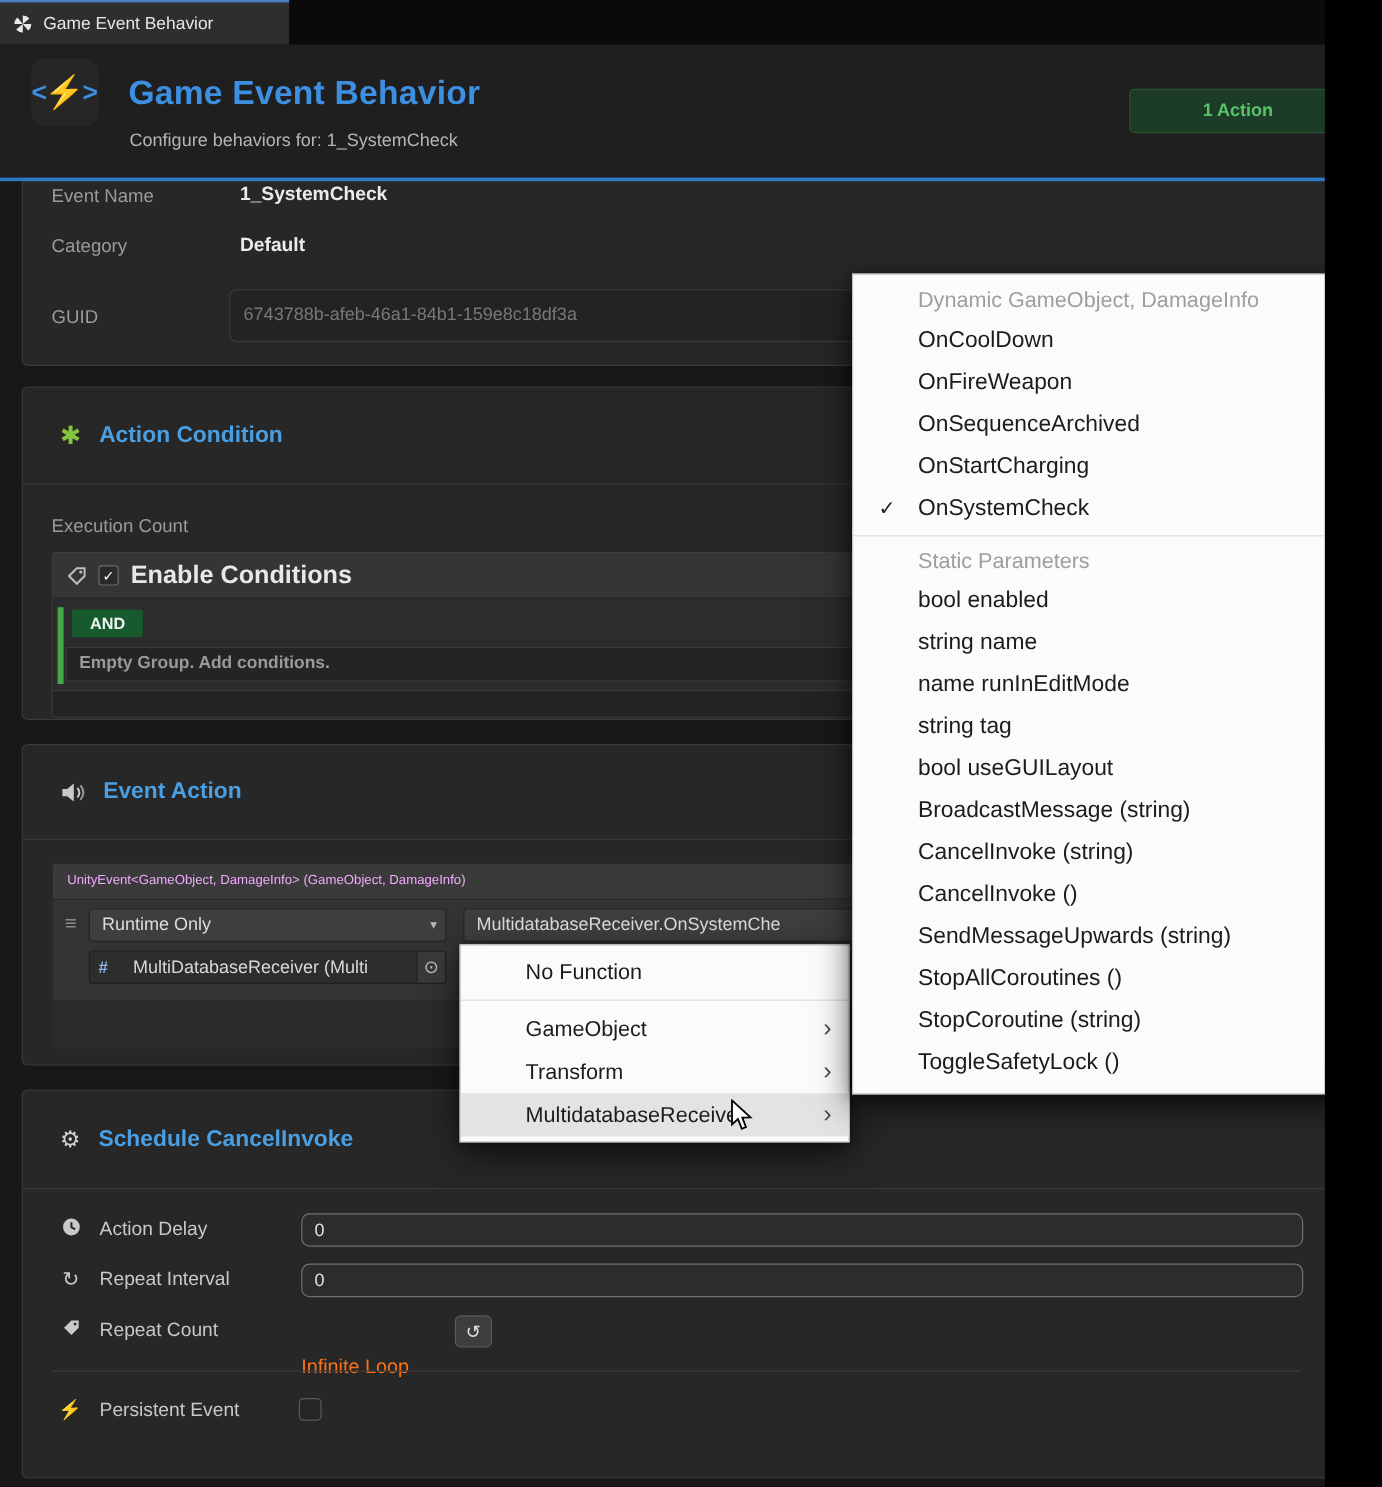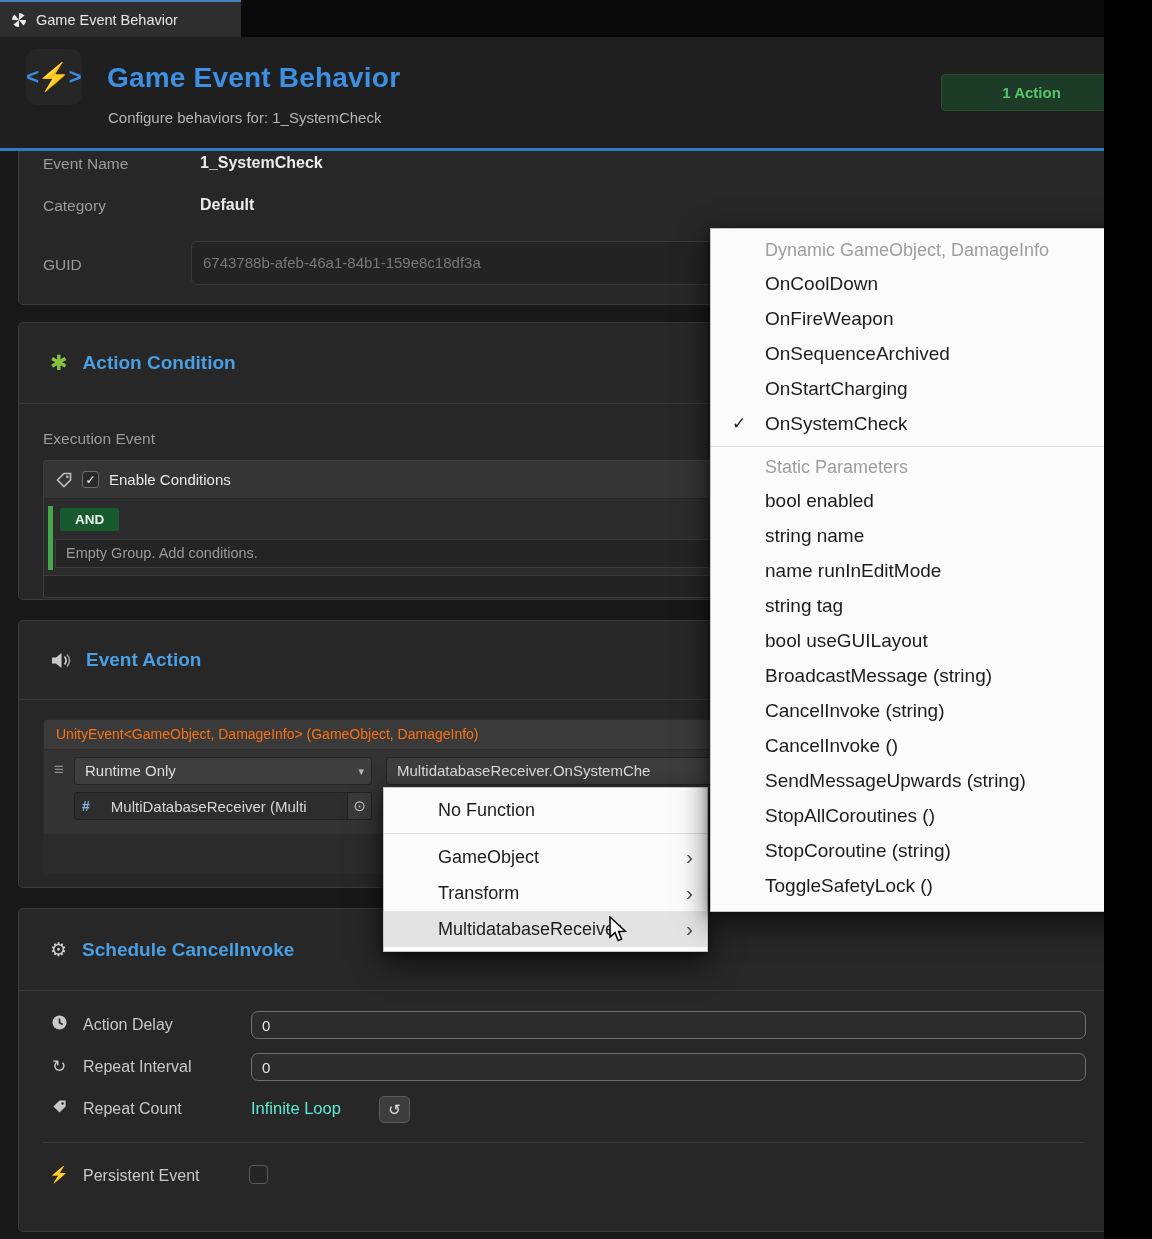--- a/index.html
+++ b/index.html
@@ -64,40 +64,40 @@
     border:1px solid #3c3c3c; border-radius:3px; background:#2c2c2c;
   }
   .cond-head {
     height:38px; background:#353535; display:flex; align-items:center; gap:10px;
     padding-left:12px; border-bottom:1px solid #252525;
   }
   .chk {
     width:17px; height:17px; background:#2a2a2a; border:1px solid #6b6b6b; border-radius:3px;
     display:flex; align-items:center; justify-content:center; color:#fff; font-size:12px;
   }
-  .cond-head-label { color:#e8e8e8; font-size:15px; font-weight:normal; }
+  .cond-head-label { color:#e8e8e8; font-size:21px; font-weight:bold; }
   .cond-body { position:relative; height:76px; background:#2c2c2c; }
   .green-bar { position:absolute; left:4px; top:7px; width:5px; height:64px; background:#46a84b; }
   .and-badge {
     position:absolute; left:16px; top:9px; height:23px; padding:0 15px;
     background:#175a2e; border-radius:2px; color:#eef7ef; font-size:13.5px; font-weight:bold;
     display:flex; align-items:center;
   }
   .empty-box {
     position:absolute; left:11px; top:40px; width:1024px; height:29px;
     background:#242424; border:1px solid #3b3b3b;
-    color:#9a9a9a; font-size:14.5px; line-height:27px; padding-left:10px;
+    color:#9a9a9a; font-size:14.5px; line-height:27px; padding-left:10px;font-weight:bold;
   }
   .cond-foot { height:22px; background:#232323; border-top:1px solid #3a3a3a; border-radius:0 0 3px 3px; }
 
   
   .ulist { position:absolute; left:24px; top:98px; width:1041px; }
   .ulist-head {
     height:31px; background:#3a3a3a; border:1px solid #2a2a2a; border-radius:3px 3px 0 0;
-    color:#f97316; font-size:14px; line-height:29px; padding-left:12px;
+    color:#f0abfc; font-size:11px; line-height:29px; padding-left:12px;
     white-space:nowrap; overflow:hidden;
   }
   .ulist-body { position:relative; height:84px; background:#333333; border-left:1px solid #2a2a2a; border-right:1px solid #2a2a2a; }
   .drag { position:absolute; left:10px; top:10px; color:#8a8a8a; font-size:17px; }
   .dd {
     position:absolute; height:28px; background:#3e3e3e; border:1px solid #242424; border-radius:3px;
     color:#dcdcdc; font-size:15px; line-height:26px; padding:0 22px 0 10px;
     white-space:nowrap; overflow:hidden;
   }
   .dd .caret { position:absolute; right:7px; top:0; color:#b9b9b9; font-size:11px; line-height:26px; }
@@ -115,21 +115,21 @@
 
   
   .srow-icon { position:absolute; left:30px; width:20px; text-align:center; color:#c9c9c9; }
   .srow-label { position:absolute; left:64px; font-size:16px; color:#c8c8c8; }
   .num-input {
     position:absolute; left:232px; width:835px; height:28px;
     background:#2c2c2c; border:1px solid #707070; border-radius:7px;
     color:#e2e2e2; font-size:15px; padding:0 10px; font-family:"Liberation Sans", sans-serif;
     outline:none;
   }
-  .inf-loop { position:absolute; left:232px; color:#5eead4; font-size:16.5px; }
+  .inf-loop { position:absolute; left:232px; color:#f97316; font-size:16.5px;margin-top:31px; }
   .loop-btn {
     position:absolute; left:360px; width:31px; height:27px;
     background:#3d3d3d; border:1px solid #5a5a5a; border-radius:5px;
     color:#e0e0e0; font-size:15px; display:flex; align-items:center; justify-content:center;
   }
   .chk-empty {
     position:absolute; left:230px; width:19px; height:19px;
     background:#252525; border:1px solid #5a5a5a; border-radius:4px;
   }
   .hdiv { position:absolute; left:24px; width:1041px; height:1px; background:#3a3a3a; }
@@ -207,21 +207,21 @@
     <div class="fvalue" style="left:181px; top:58px;">Default</div>
     <div class="flabel" style="left:24px; top:118px;">GUID</div>
     <div class="guid-box">6743788b-afeb-46a1-84b1-159e8c18df3a</div>
   </div>
 
   <div class="panel" style="top:322px; height:278px;">
     <div class="section-head" style="height:81px;">
       <span class="cond-ast">✱</span>
       <span class="section-title">Action Condition</span>
     </div>
-    <div class="flabel" style="left:24px; top:107px;">Execution Event</div>
+    <div class="flabel" style="left:24px; top:107px;">Execution Count</div>
     <div class="cond-box">
       <div class="cond-head">
         <span style="display:flex;">
           <svg width="16" height="16" viewBox="0 0 16 16">
               <path d="M1.5 8 L8 1.5 H14.5 V8 L8 14.5 Z" fill="none" stroke="#bfbfbf" stroke-width="1.6"></path>
               <circle cx="11.3" cy="4.7" r="1.3" fill="#bfbfbf"></circle>
             </svg>
         </span>
         <span class="chk">
             <span>✓</span>

